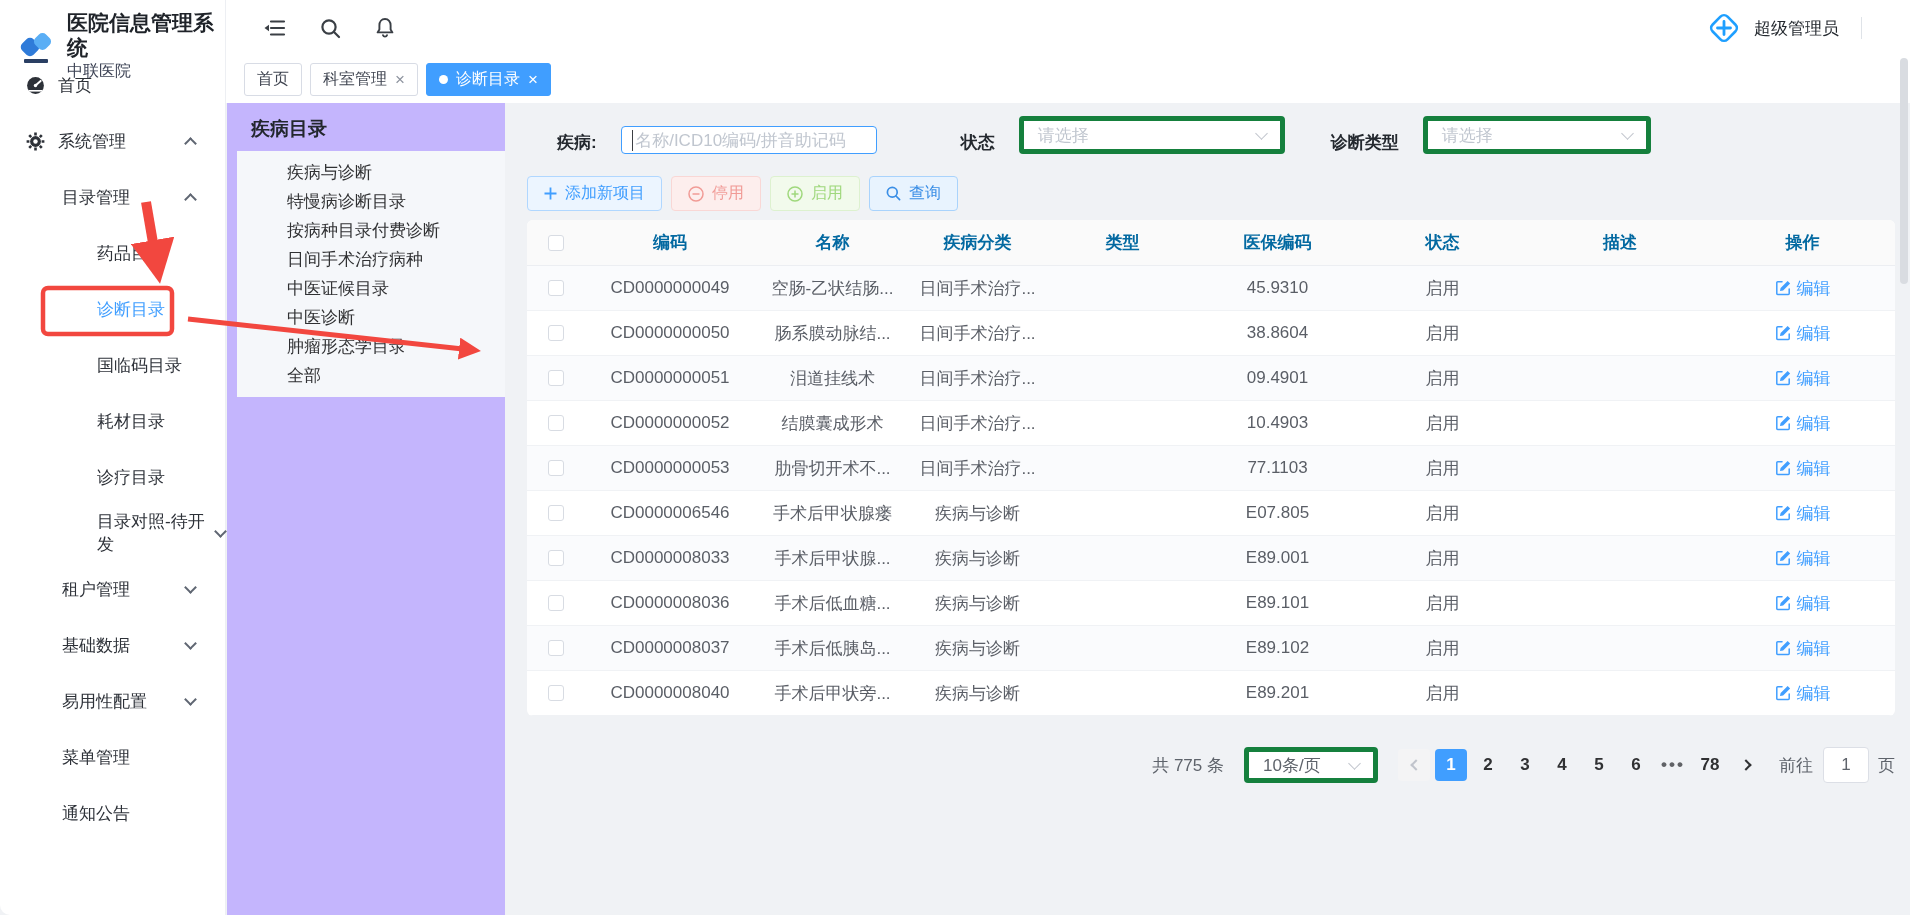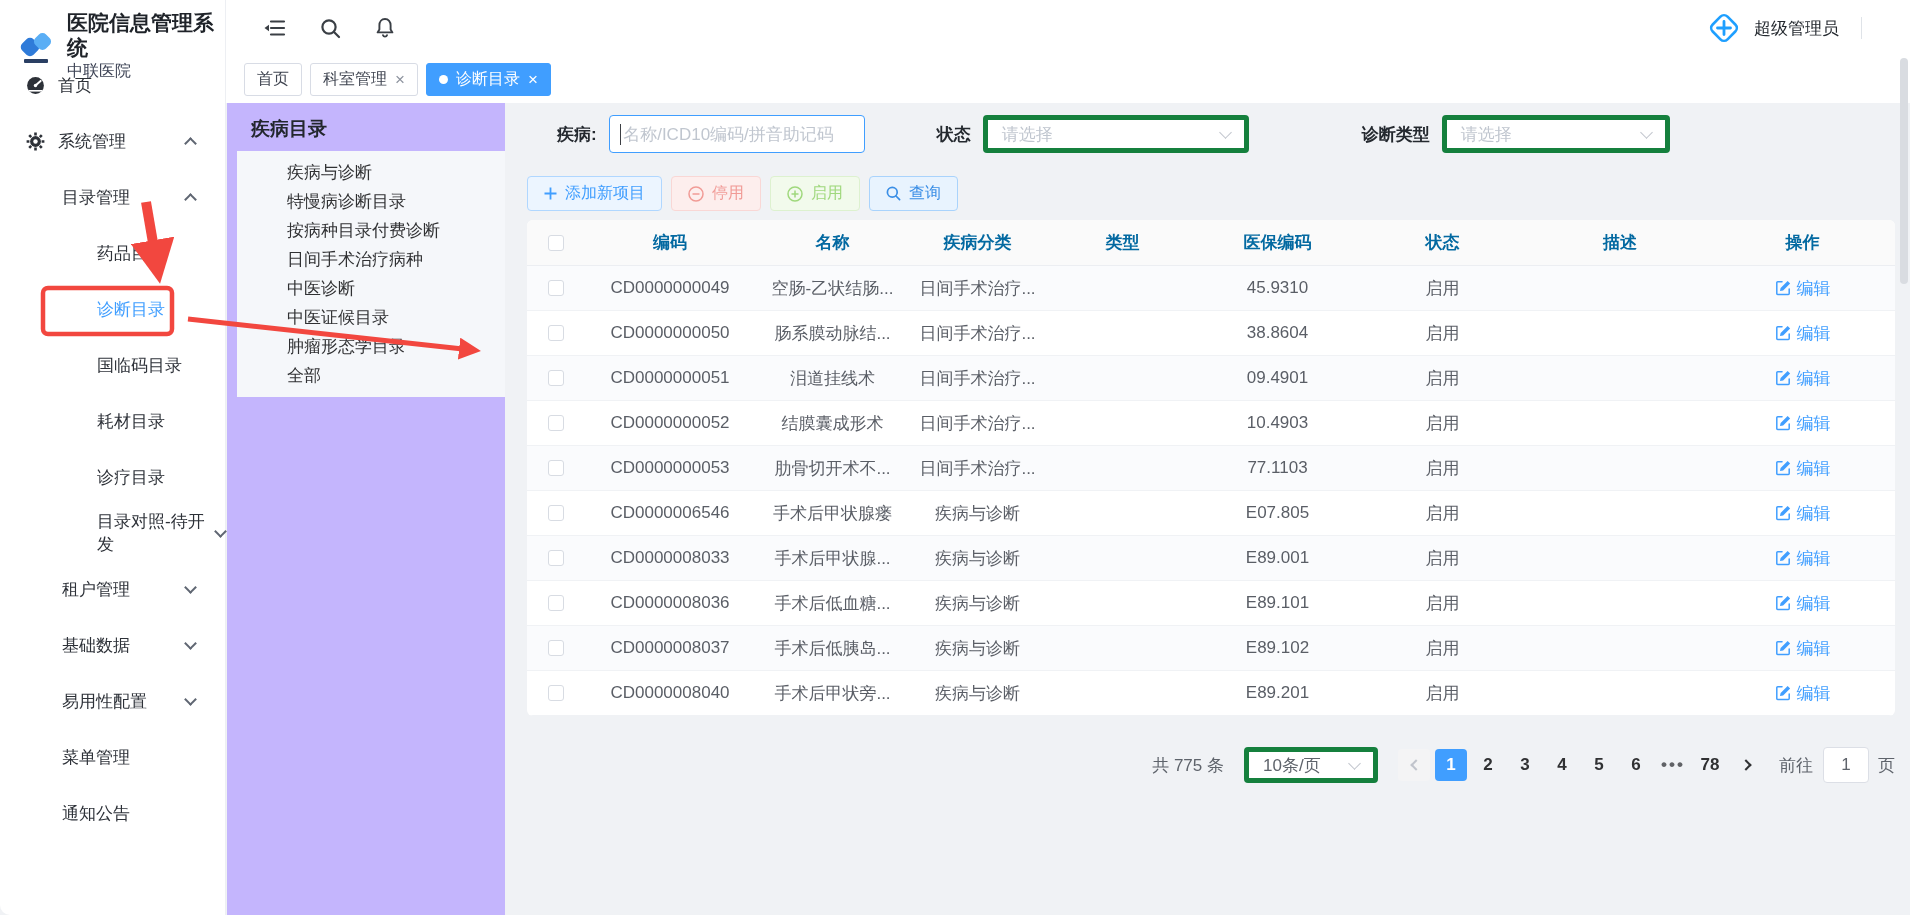--- a/index.html
+++ b/index.html
@@ -39,31 +39,31 @@
   .tab.active .x { color: #fff; }
   .tab .dot { width: 9px; height: 9px; border-radius: 50%; background: #fff; }
 
   
   .catalog { position: absolute; left: 227px; top: 103px; width: 278px; height: 812px; background: #c4b5fd; z-index: 1; }
   .catalog-title { font-size: 19px; font-weight: bold; color: #23272e; padding: 13px 0 9px 24px; }
   .catalog-list { background: #f5f7fa; margin-left: 10px; padding: 7px 0; }
   .catalog-item { height: 29px; line-height: 29px; padding-left: 50px; font-size: 17px; color: #303133; cursor: pointer; white-space: nowrap; }
 
   
-  .filter-row { position: absolute; left: 527px; top: 114px; height: 40px; display: flex; align-items: center; z-index: 1; }
+  .filter-row { position: absolute; left: 527px; top: 114px; height: 40px; display: flex; align-items: flex-end; z-index: 1; gap: 12px; }
   .flabel { font-size: 17px; font-weight: 600; color: #24292f; white-space: nowrap; }
-  .search-box { width: 256px; height: 38px; border: 1.5px solid #409eff; border-radius: 4px; background: #fff; display: flex; align-items: center; padding-left: 10px; margin-left: 12px; cursor: text; }
+  .search-box { width: 256px; height: 28px; border: 1.5px solid #409eff; border-radius: 4px; background: #fff; display: flex; align-items: center; padding-left: 10px; margin-left: 12px; cursor: text; }
   .caret { width: 1.5px; height: 21px; background: #3c3f44; margin-right: 2px; }
   .placeholder { color: #c0c6cf; font-size: 17px; white-space: nowrap; }
   .select { height: 38px; border: 5px solid #15803d; border-radius: 4px; background: #fff; display: flex; align-items: center; padding: 0 14px; margin-left: 12px; cursor: pointer; }
   .sel-arrow { width: 9px; height: 9px; border-right: 1.6px solid #c0c4cc; border-bottom: 1.6px solid #c0c4cc; transform: rotate(45deg); margin-left: auto; margin-top: -4px; }
   .sel-status { width: 266px; }
   .sel-type { width: 228px; }
   .ml72 { margin-left: 72px; }
-  .ml86 { margin-left: 113px; }
+  .ml86 { margin-left: 34px; }
 
   
   .toolbar { position: absolute; left: 527px; top: 176px; display: flex; gap: 9px; z-index: 1; }
   .btn { height: 35px; display: flex; align-items: center; gap: 8px; padding: 0 16px; border-radius: 4px; font-size: 16px; border: 1px solid; cursor: pointer; white-space: nowrap; }
   .btn-add   { color: #409eff; background: #ecf5ff; border-color: #b0d7ff; }
   .btn-stop  { color: #f19b96; background: #fdeeed; border-color: #f9d7d5; cursor: not-allowed; }
   .btn-en    { color: #a0d87d; background: #f2faec; border-color: #ddf1cf; cursor: not-allowed; }
   .btn-query { color: #3a8ee6; background: #e8f3fe; border-color: #a9d3fc; }
 
   
@@ -243,22 +243,22 @@
     </div>
   </div>
 
   <section class="catalog">
     <div class="catalog-title">疾病目录</div>
     <div class="catalog-list">
       <div class="catalog-item">疾病与诊断</div>
       <div class="catalog-item">特慢病诊断目录</div>
       <div class="catalog-item">按病种目录付费诊断</div>
       <div class="catalog-item">日间手术治疗病种</div>
+      <div class="catalog-item">中医证候目录</div>
       <div class="catalog-item">中医诊断</div>
-      <div class="catalog-item">中医证候目录</div>
       <div class="catalog-item">肿瘤形态学目录</div>
       <div class="catalog-item">全部</div>
     </div>
   </section>
 
   <div class="filter-row">
     <span class="flabel" style="margin-left:30px">疾病:</span>
     <div class="search-box">
       <span class="caret"></span>
       <span class="placeholder">名称/ICD10编码/拼音助记码</span>

